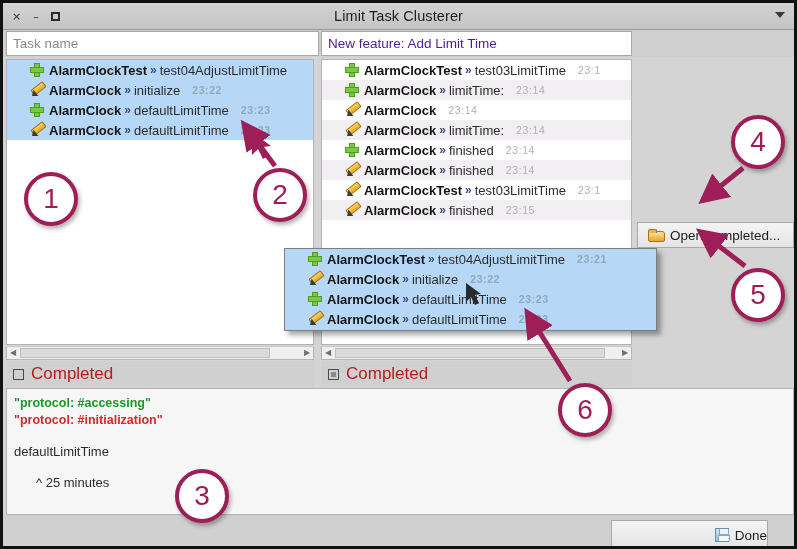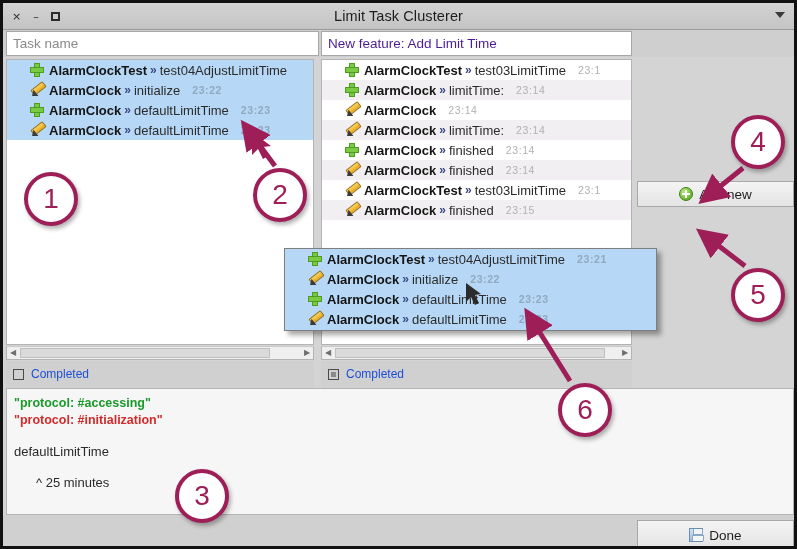--- a/index.html
+++ b/index.html
@@ -123,33 +123,33 @@
 
   
   .statusbar {
     position: absolute; top: 358px; height: 26px;
     background: #d0d0d0; display: flex; align-items: center;
   }
   #left-status  { left: 3px;   width: 308px; }
   #right-status { left: 318px; width: 311px; }
   .chk { width: 11px; height: 11px; border: 1px solid #4a4a4a; margin: 0 7px 0 7px; background: #d0d0d0; }
   .chk.filled { background: #8a8a8a; box-shadow: inset 0 0 0 2px #d0d0d0; }
-  .status-label { font-size: 12px; color: #1d4ed8; }
+  .status-label { font-size: 17px; color: #b91c1c; }
 
   
   .btn {
     position: absolute;
     background: linear-gradient(#f4f4f4, #e4e4e4);
     border: 1px solid #a9a9a9;
     display: flex; align-items: center; justify-content: center; gap: 6px;
     font-size: 13.5px; color: #1d1d1d; cursor: default;
   }
   #add-new-btn  { left: 634px; top: 178px; width: 157px; height: 26px; }
   #open-comp-btn{ left: 634px; top: 219px; width: 157px; height: 26px; justify-content:flex-start; padding-left:10px; }
-  #done-btn     { left: 634px; top: 517px; width: 157px; height: 30px; }
+  #done-btn     { left: 608px; top: 517px; width: 157px; height: 30px; justify-content: flex-end; }
 
   .ico-circle-plus {
     width: 14px; height: 14px; border-radius: 50%;
     background: radial-gradient(circle at 35% 30%, #b9e97f, #4ea115);
     border: 1px solid #3d7d10; position: relative; flex: 0 0 14px;
   }
   .ico-circle-plus::before, .ico-circle-plus::after {
     content:""; position:absolute; background:#fff;
   }
   .ico-circle-plus::before { left:5px; top:2px; width:2px; height:8px; }
@@ -347,23 +347,23 @@
   <div id="right-hscroll" class="hscroll">
     <span class="sb-arrow">◀</span>
     <div id="right-thumb" class="sb-thumb"></div>
     <span class="sb-arrow">▶</span>
   </div>
   <div id="right-status" class="statusbar">
     <span class="chk filled"></span>
     <span class="status-label">Completed</span>
   </div>
 
-  <div id="add-new-btn" class="btn">
-    <span class="ico-circle-plus"></span>
-    <span>Add new</span>
+  <div id="open-comp-btn" class="btn">
+    <span class="ico-folder"></span>
+    <span>Open completed...</span>
   </div>
 
   <div id="code-area">
       <div class="code-line green">"protocol: #accessing"</div>
       <div class="code-line red">"protocol: #initialization"</div>
       <div class="code-line gap"></div>
       <div class="code-line plain">defaultLimitTime</div>
       <div class="code-line gap"></div>
       <div class="code-line ret">^ 25 minutes</div>
     </div>

